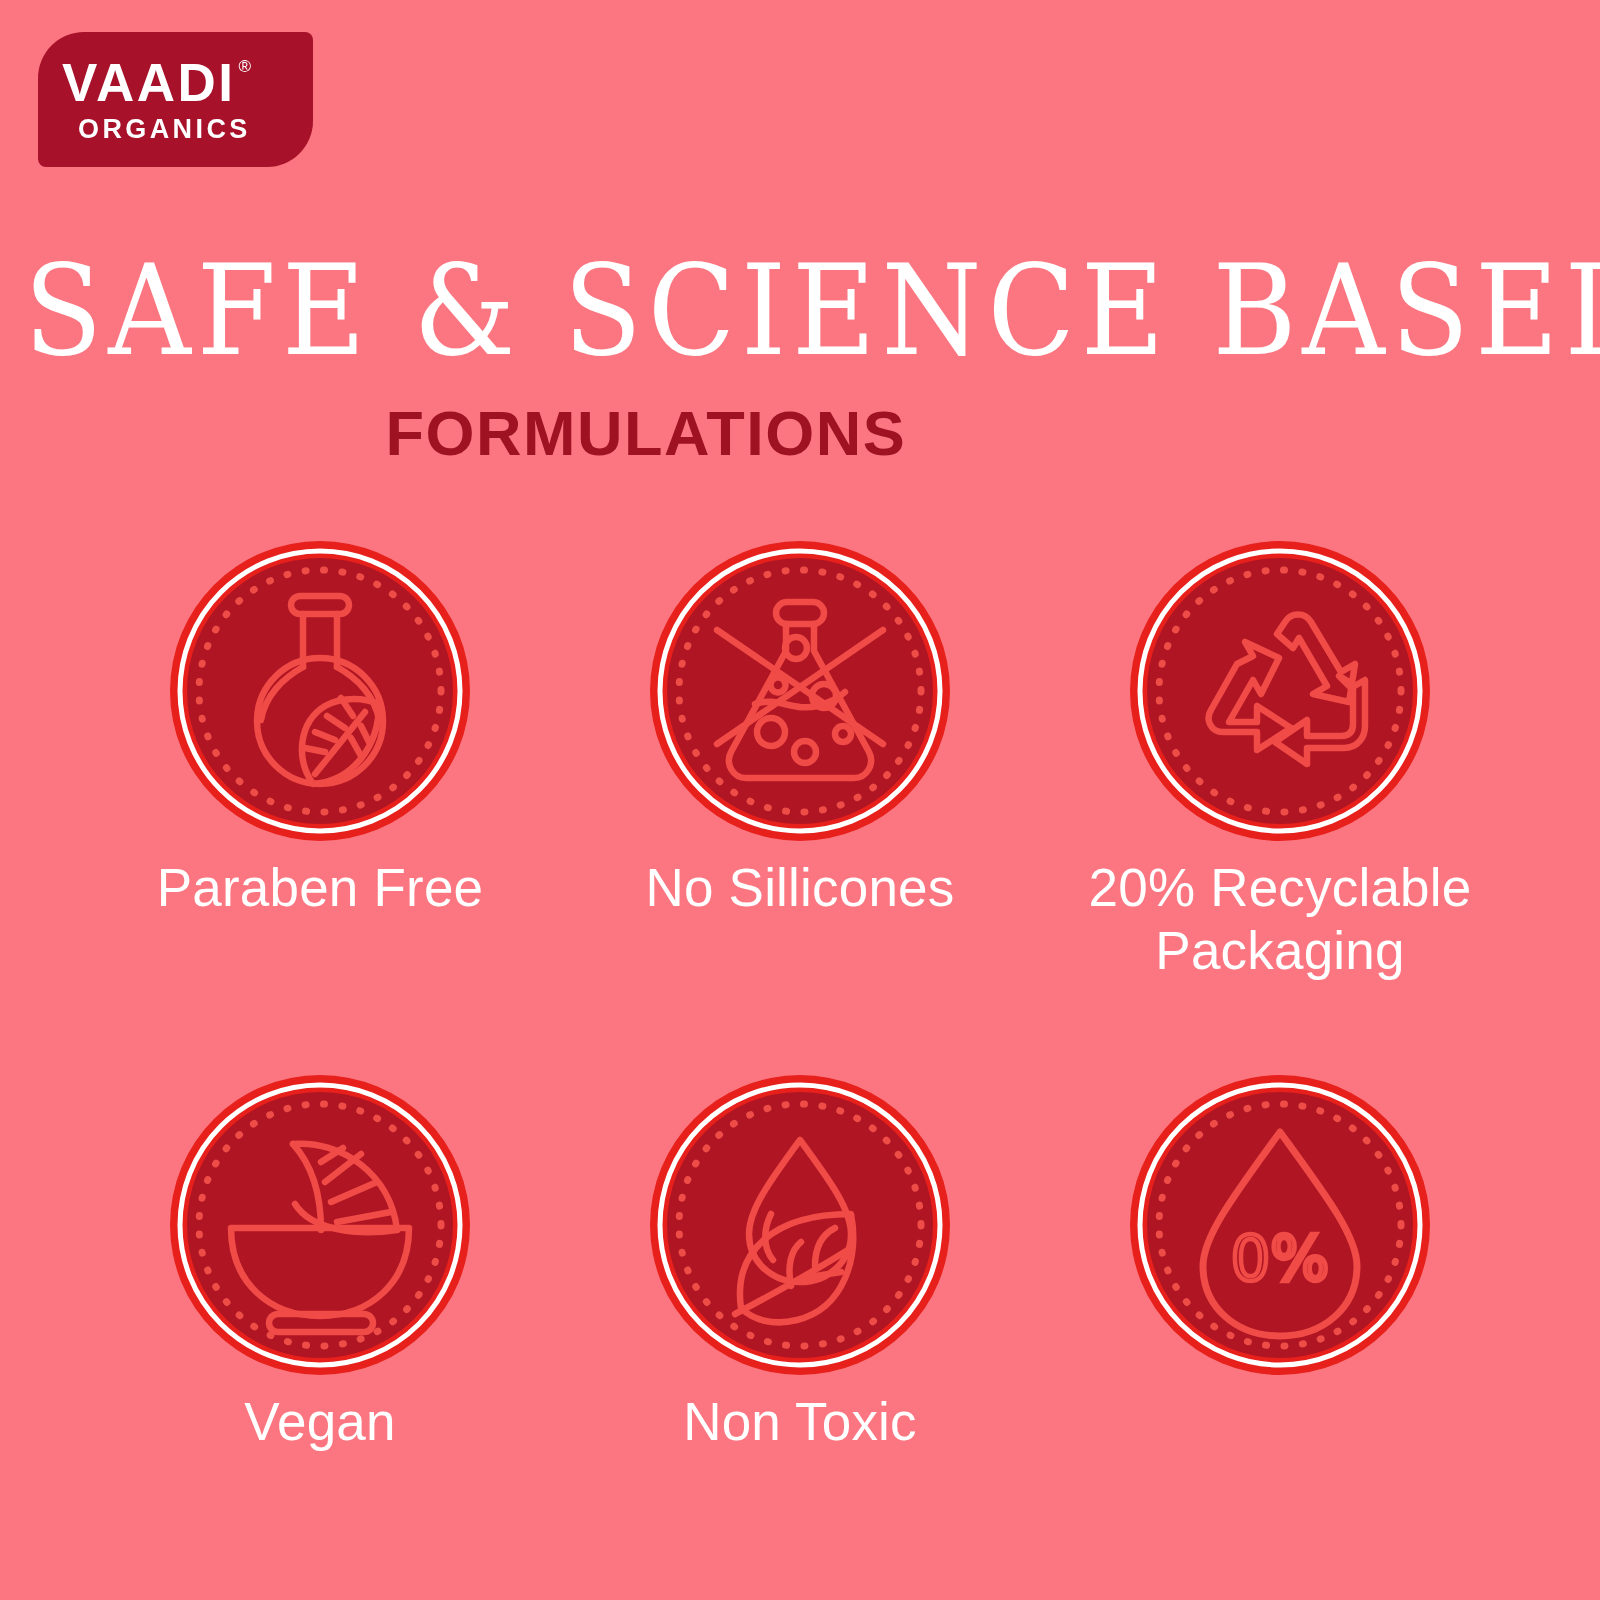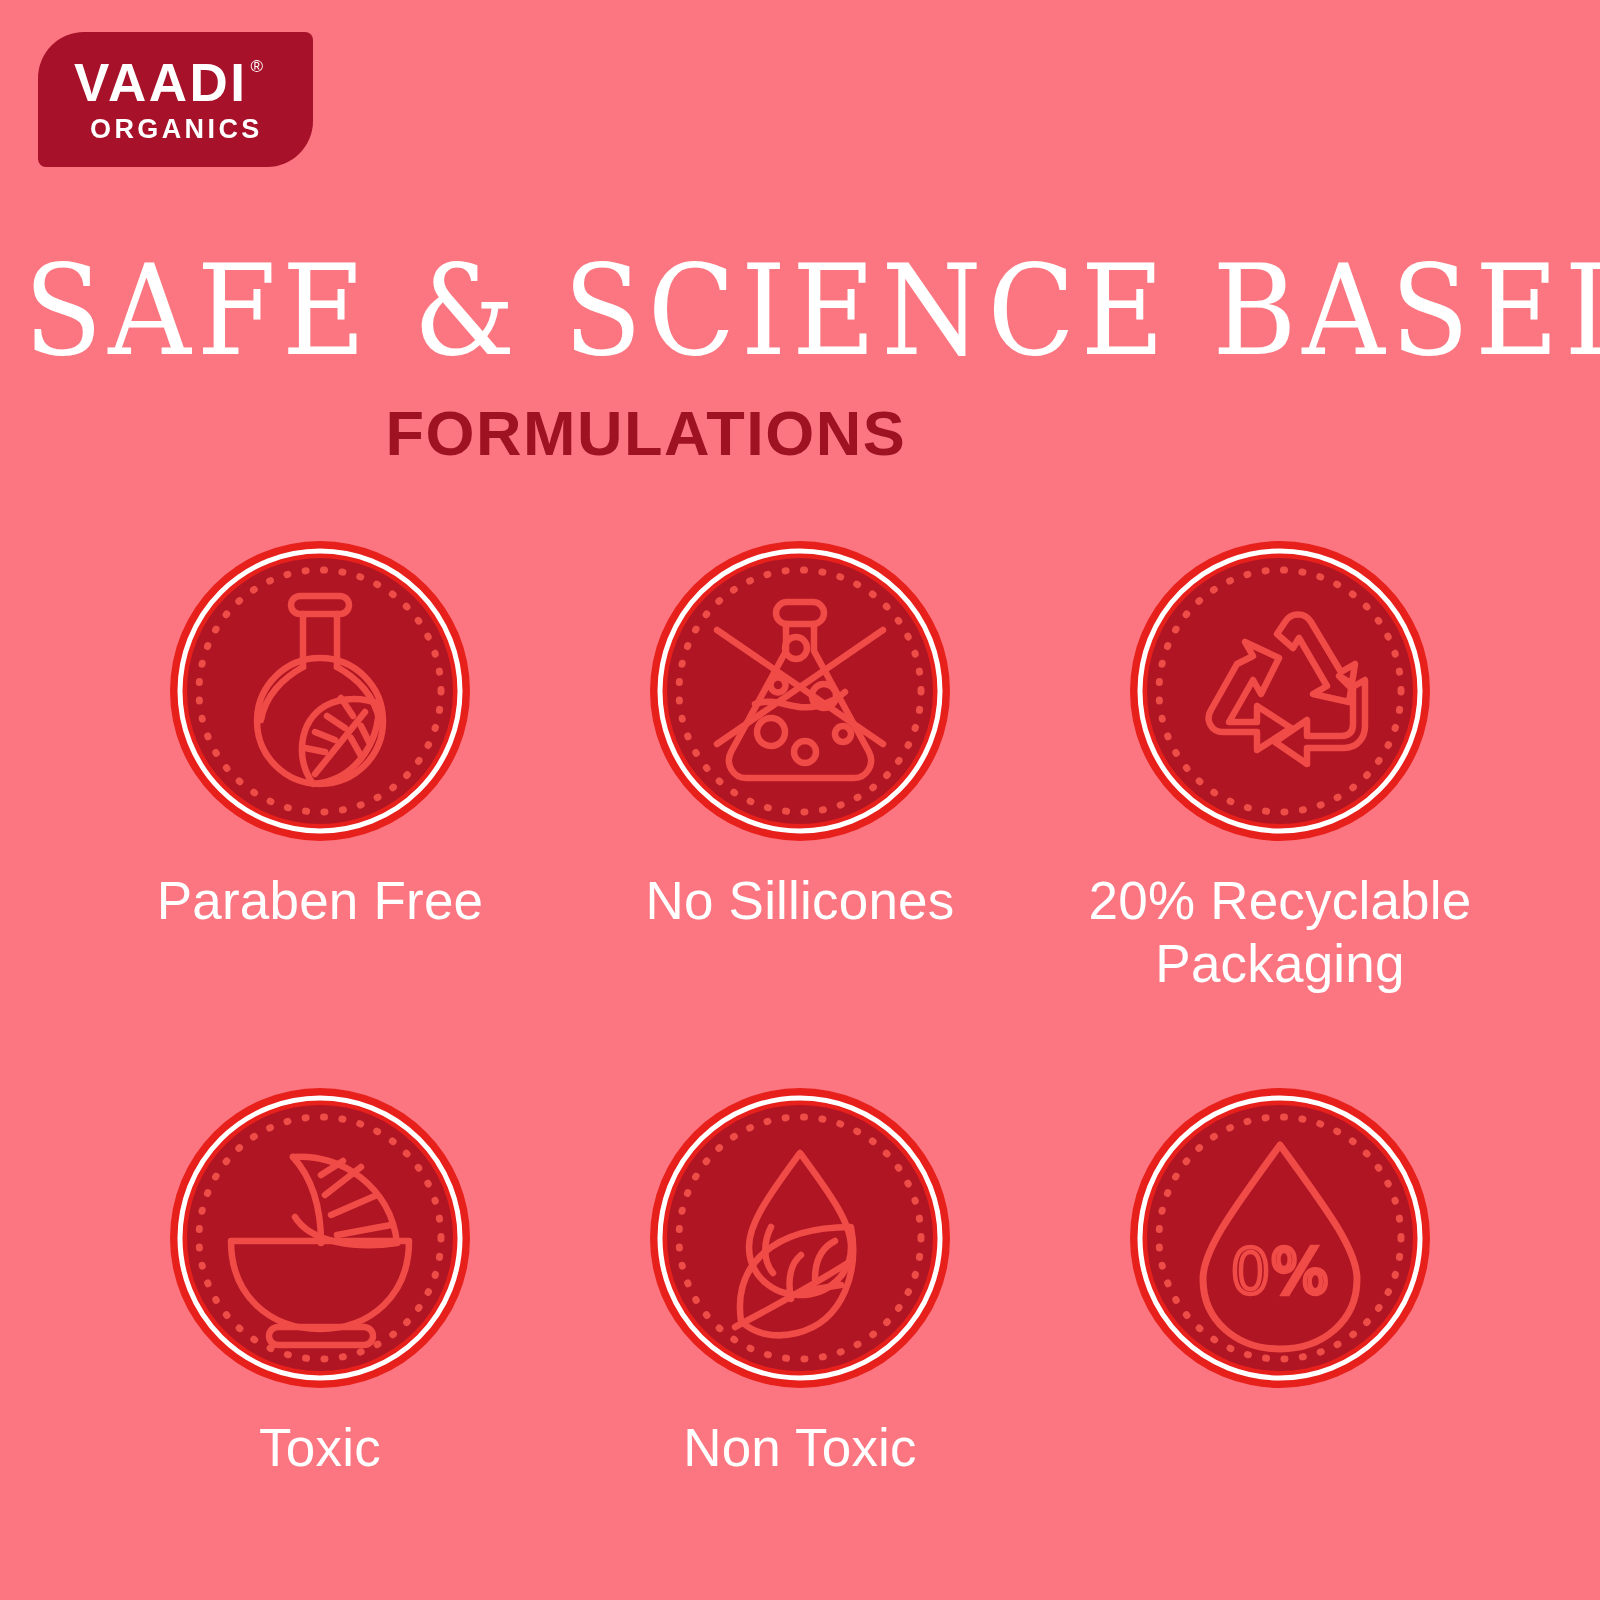--- a/index.html
+++ b/index.html
@@ -19,21 +19,21 @@
   #logo-badge {
     position:absolute;
     left:38px; top:32px;
     width:275px; height:135px;
     background:#A8112A;
     border-radius:46px 8px 46px 8px;
     display:flex;
     flex-direction:column;
     align-items:flex-start;
     justify-content:center;
-    padding-left:36px;
+    padding-left:24px;
   }
   #logo-word-row {
     display:flex;
     align-items:flex-start;
   }
   #logo-word {
     color:#ffffff;
     font-size:53px;
     font-weight:700;
     letter-spacing:2.5px;
@@ -101,21 +101,21 @@
     align-items:center;
   }
   .badge {
     width:310px; height:310px;
     position:relative;
     flex:none;
   }
   .badge svg { display:block; width:310px; height:310px; }
 
   .cell-label {
-    margin-top:24px;
+    margin-top:11px;
     color:#ffffff;
     font-size:53px;
     font-weight:400;
     line-height:1.18;
     text-align:center;
     max-width:400px;
     letter-spacing:0.2px;
   }
 </style>
 </head>
@@ -222,21 +222,21 @@
           <path d="M160 112 L196 84"></path>
           <path d="M166 132 L212 112"></path>
           <path d="M172 152 L226 142"></path>
           <path d="M156 92 L178 78"></path>
 
           <path d="M66 158 L244 158 C 244 212, 206 246, 155 246 C 104 246, 66 212, 66 158 Z"></path>
           <rect x="104" y="244" width="104" height="18" rx="9"></rect>
         </g>
       </svg>
     </div>
-    <div class="cell-label">Toxic</div>
+    <div class="cell-label">Vegan</div>
   </div>
 
   <div class="cell">
     <div class="badge">
       <svg viewBox="0 0 310 310">
         <circle cx="155" cy="155" r="150" fill="#E8201C"></circle>
         <circle cx="155" cy="155" r="140" fill="none" stroke="#FFFFFF" stroke-width="5"></circle>
         <circle cx="155" cy="155" r="133" fill="#AF1523"></circle>
         <circle cx="155" cy="155" r="121" fill="none" stroke="#EE4C47" stroke-width="7" stroke-linecap="round" stroke-dasharray="1 17.5"></circle>
         <g fill="none" stroke="#F04B46" stroke-width="6.5" stroke-linejoin="round" stroke-linecap="round">

